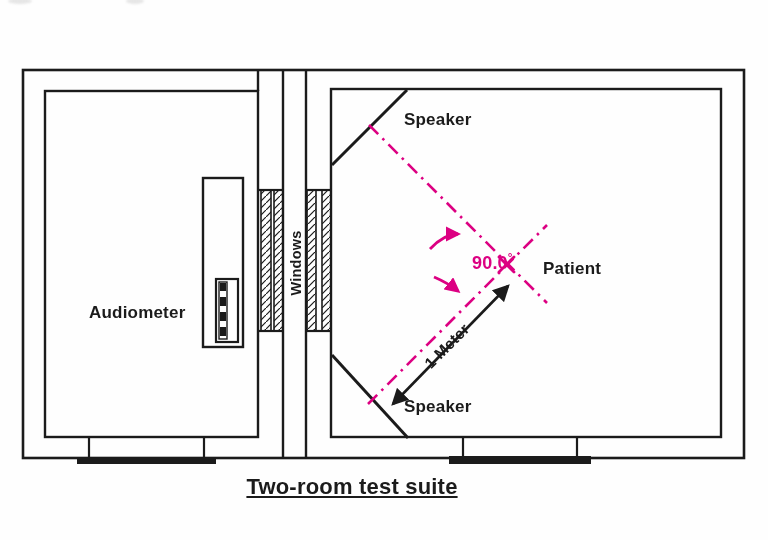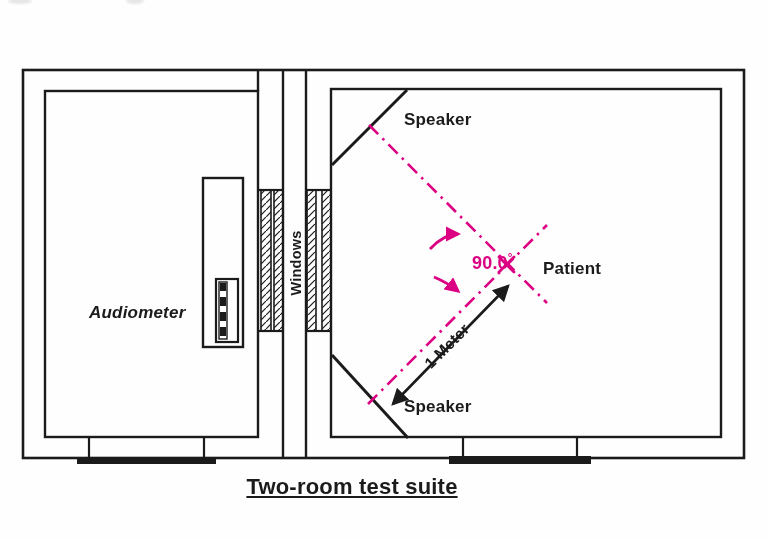--- a/index.html
+++ b/index.html
@@ -108,21 +108,21 @@
     <g fill="none" stroke="#dc0082" stroke-width="2.8">
       <path d="M430,249 Q444,234 458,234" marker-end="url(#arrM)"></path>
       <path d="M434,277 Q448,283 458,291" marker-end="url(#arrM)"></path>
     </g>
 
     <g stroke="#1b1b1b" stroke-width="2.6">
       <line x1="393" y1="404" x2="508" y2="286" marker-start="url(#arrB)" marker-end="url(#arrB)"></line>
     </g>
   </svg>
 
-  <div class="lbl" style="left:89px;top:304px;font-size:17px;font-style:italic;">Audiometer</div>
+  <div class="lbl" style="left:89px;top:304px;font-size:17px;">Audiometer</div>
 
   <div class="lbl rot-windows" style="left:296px;top:263px;font-size:14.5px;">Windows</div>
 
   <div class="lbl" style="left:404px;top:111px;font-size:17px;">Speaker</div>
 
   <div class="lbl" style="left:404px;top:398px;font-size:17px;">Speaker</div>
 
   <div class="lbl" style="left:543px;top:260px;font-size:17px;">Patient</div>
 
   <div class="lbl accent" style="left:424px;top:252px;font-size:18px;">

